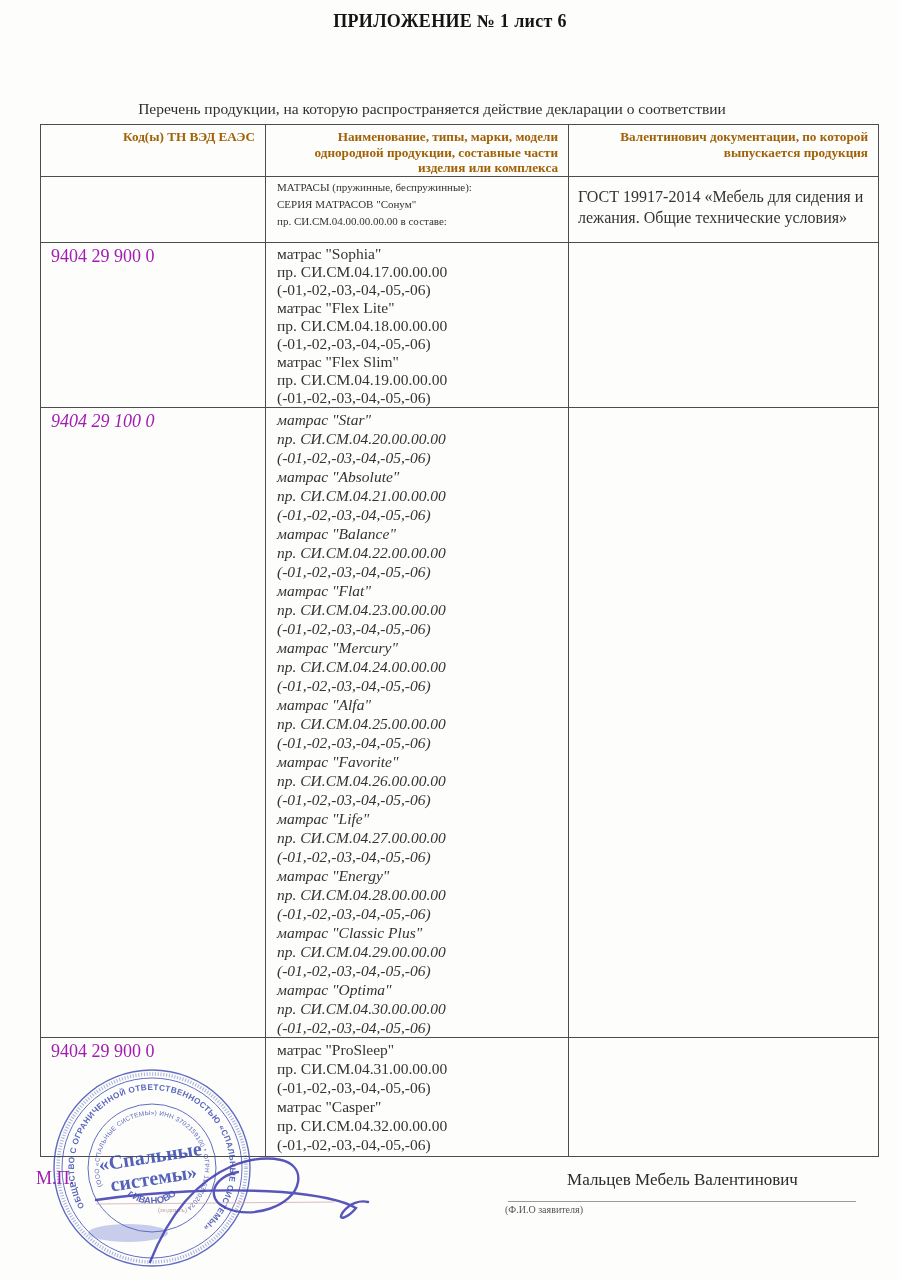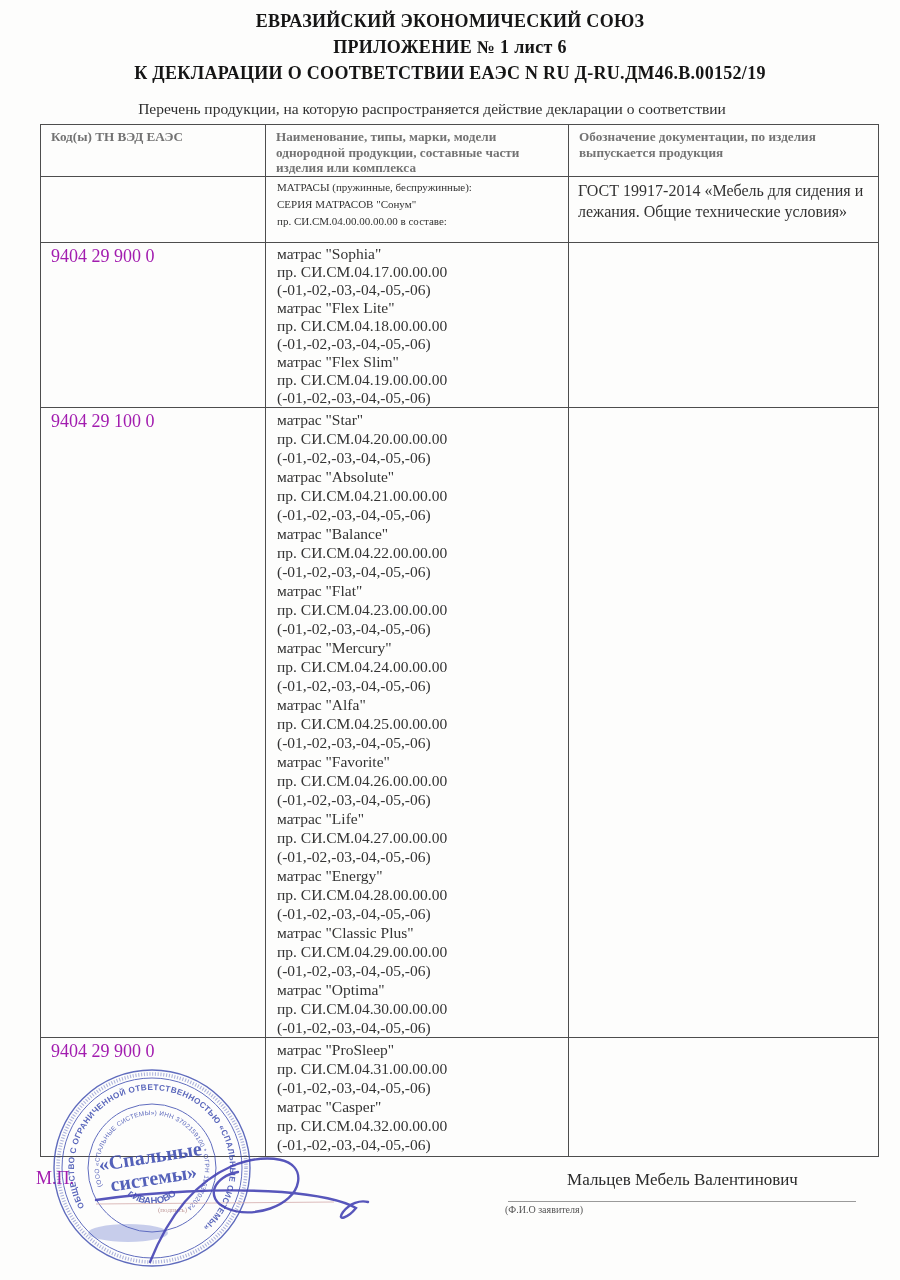--- a/index.html
+++ b/index.html
@@ -18,63 +18,61 @@
     border-collapse:collapse;table-layout:fixed;
   }
   table.products td,table.products th{
     border:1px solid #4d4d4d;vertical-align:top;overflow:hidden;
     font-weight:normal;
   }
   col.c1{width:225px;}col.c2{width:303px;}col.c3{width:310px;}
   tr.hdr{height:50px;}
   tr.hdr th{
     font-weight:bold;font-size:13.2px;line-height:15.5px;
-    text-align:left;padding:4px 10px 0 10px;color:#737373;
+    text-align:right;padding:4px 10px 0 10px;color:#a16207;
   }
   tr.r0{height:66px;}
   tr.r1{height:164px;}
-  tr.r2{height:630px;}
+  tr.r2{height:630px;font-style:italic;}
   tr.r3{height:119px;}
   td.code{font-size:18px;padding:3px 6px 0 10px;white-space:pre-line;color:#a21caf;}
   td.prod{font-size:15.5px;line-height:19px;padding:2px 6px 0 11px;white-space:pre-line;color:#333;}
   tr.r0 td.prod{font-size:11px;line-height:17px;margin-top:48px;}
   tr.r1 td.prod{line-height:18px;}
-  td.docs{font-size:16px;line-height:21px;padding:3px 8px 0 9px;color:#333;}
+  td.docs{font-size:16px;line-height:21px;padding:9px 8px 0 9px;color:#333;}
   .mp-label{position:absolute;left:36px;top:1168px;font-size:18px;color:#a21caf;z-index:1;}
   .applicant{position:absolute;left:505px;top:1170px;width:355px;text-align:center;
     font-size:17px;color:#2b2b2b;}
   .sig-line-right{position:absolute;left:508px;top:1201px;width:348px;
     border-top:1px solid #9a9a9a;}
   .applicant-caption{position:absolute;left:505px;top:1204px;width:355px;
     font-size:10px;color:#555;}
   .stamp-wrap{position:absolute;left:50px;top:1066px;width:204px;height:204px;z-index:2;}
   .sig-wrap{position:absolute;left:0px;top:1040px;width:700px;height:240px;z-index:3;pointer-events:none;}
   .faint-caption{font-size:7px;fill:#c09a9a;font-family:"Liberation Serif",serif;}
 </style>
 </head>
 <body>
 
 <div class="titles">
-  <div class="title-line">ЕВРАЗИЙСКИЙ ЭКОНОМИЧЕСКИЙ СОЮЗ</div>
   <div class="title-line">ПРИЛОЖЕНИЕ № 1 лист 6</div>
-  <div class="title-line">К ДЕКЛАРАЦИИ О СООТВЕТСТВИИ ЕАЭС N RU Д-RU.ДМ46.В.00152/19</div>
 </div>
 <div class="subtitle">Перечень продукции, на которую распространяется действие декларации о соответствии</div>
 
 <table class="products">
   <colgroup>
       <col class="c1">
       <col class="c2">
       <col class="c3">
     </colgroup>
   <thead>
     <tr class="hdr">
       <th>Код(ы) ТН ВЭД ЕАЭС</th>
       <th>Наименование, типы, марки, модели однородной продукции, составные части изделия или комплекса</th>
-      <th>Обозначение документации, по изделия выпускается продукция</th>
+      <th>Валентинович документации, по которой выпускается продукция</th>
     </tr>
   </thead>
   <tbody>
     <tr class="r0">
       <td class="code"></td>
       <td class="prod">МАТРАСЫ (пружинные, беспружинные):
 СЕРИЯ МАТРАСОВ "Сонум"
 пр. СИ.СМ.04.00.00.00.00 в составе:</td>
       <td class="docs">ГОСТ 19917-2014 «Мебель для сидения и лежания. Общие технические условия»</td>
     </tr>

